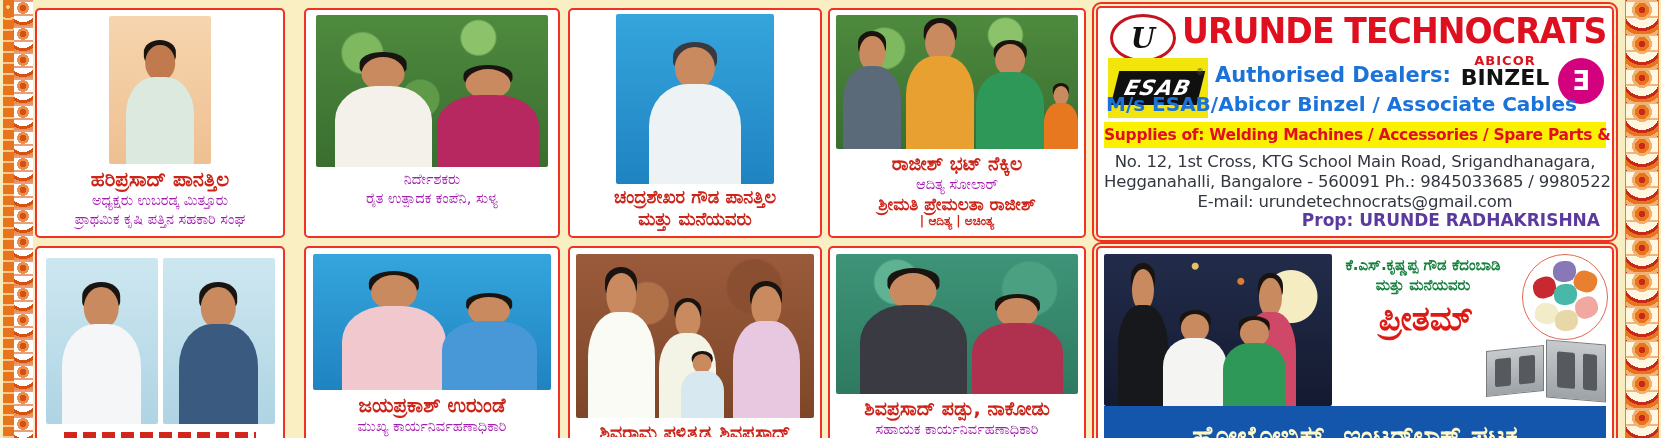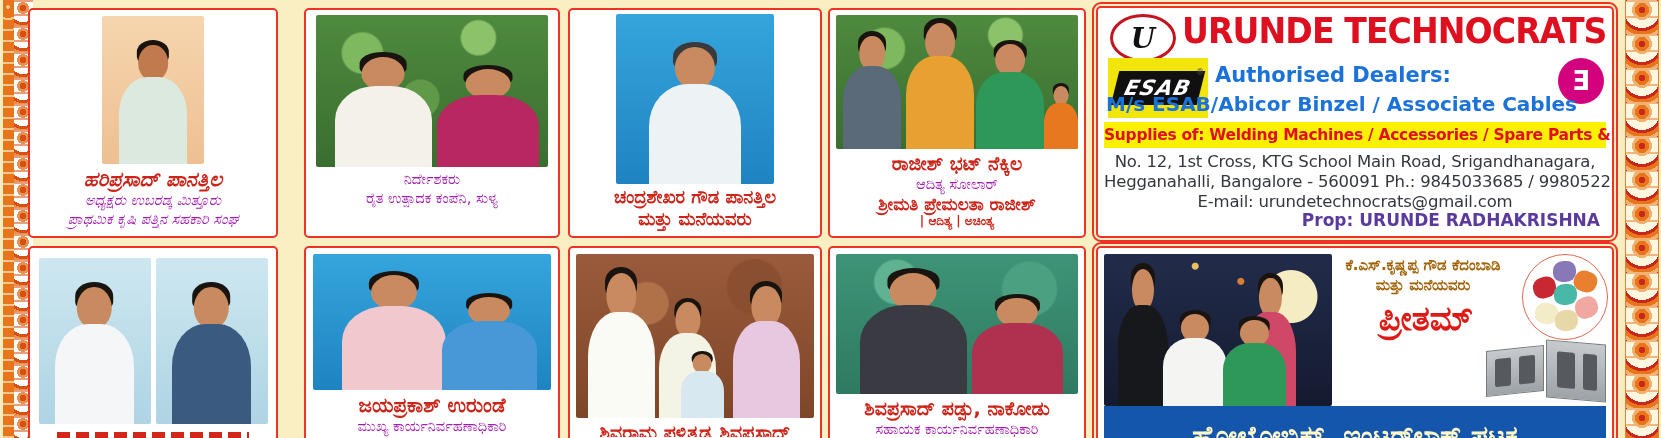--- a/index.html
+++ b/index.html
@@ -24,21 +24,21 @@
       repeating-radial-gradient(circle at 16px 10px,#C8281C 0 3px,#E8741C 3px 7px,#F0B070 7px 10px,rgba(0,0,0,0) 10px 18px),
       repeating-linear-gradient(180deg,rgba(232,116,28,.5) 0 2px,rgba(0,0,0,0) 2px 16px);
     background-size:32px 34px;border-left:1px solid #E08040;border-right:1px solid #E08040;}
 
   
   .card{position:absolute;background:#FFFFFF;border:2px solid #EF3224;border-radius:5px;
         overflow:hidden;text-align:center;}
   .dbl{outline:2px solid #EF3224;outline-offset:2px;}
   .r1{top:8px;height:226px;}
   .r2{top:246px;height:246px;}
-  .c1{left:28px;width:246px;font-style:italic;}
+  .c1{left:35px;width:246px;}
   .c2{left:304px;width:252px;}
   .c3{left:568px;width:250px;}
   .c4{left:828px;width:254px;}
   .cad{left:1096px;width:514px;}
   .tech{top:6px;height:228px;}
 
   .name{color:#CC2418;font-weight:bold;white-space:nowrap;line-height:1.2;}
   .sub{color:#a21caf;line-height:1.32;font-weight:500;white-space:nowrap;}
   .fs20{font-size:20px;} .fs19{font-size:19px;} .fs18{font-size:18px;} .fs17{font-size:17px;}
   .fs16{font-size:12px;} .fs14{font-size:14.5px;}
@@ -99,21 +99,21 @@
   .t-dealers{left:8px;top:84px;width:470px;color:#1B72D8;font-weight:700;font-size:20px;
     text-align:center;white-space:nowrap;}
   .t-supplies{left:6px;right:6px;top:114px;background:#FBF000;color:#E01020;font-weight:700;
     font-size:15.5px;letter-spacing:-.3px;text-align:center;padding:4px 0;white-space:nowrap;}
   .t-addr{left:6px;right:6px;text-align:center;color:#33373F;font-size:16.5px;
     letter-spacing:-.2px;white-space:nowrap;}
   .t-prop{right:12px;top:202px;color:#5B3A9E;font-weight:800;font-size:17px;text-align:center;}
 
   
   .p-photo{position:absolute;left:6px;top:6px;width:228px;height:152px;margin:0;}
-  .p-cap{position:absolute;left:232px;right:96px;text-align:center;color:#a16207;
+  .p-cap{position:absolute;left:232px;right:96px;text-align:center;color:#15803d;
     font-weight:bold;font-size:15px;white-space:nowrap;}
   .p-brand{position:absolute;left:238px;width:180px;text-align:center;color:#DE1A14;
     font-weight:800;white-space:nowrap;}
   .paver-logo{position:absolute;left:424px;top:6px;width:84px;height:84px;border-radius:50%;
     background:#FFF;border:1px solid #E06A50;}
   .pv{position:absolute;width:23px;height:21px;border-radius:45% 40% 45% 40%;}
   .blocks{position:absolute;left:386px;top:92px;width:124px;height:66px;}
   .blk{position:absolute;background:linear-gradient(#C6CACD,#9EA3A7);border:1px solid #787C80;}
   .blk i{position:absolute;background:#565A5E;border-radius:2px;}
   .p-strip{position:absolute;left:6px;right:6px;top:158px;height:88px;background:#1456AC;
@@ -206,20 +206,24 @@
   <div class="card cad tech dbl">
     <div class="t-item u-logo">
         <span>U</span>
       </div>
     <div class="t-item t-brand">URUNDE TECHNOCRATS</div>
     <div class="t-item esab-box">
       <span class="esab-band">ESAB</span>
       <span class="esab-reg">®</span>
     </div>
     <div class="t-item t-auth">Authorised Dealers:</div>
+    <div class="t-item t-abicor">
+      <span class="abicor-txt">ABICOR</span>
+      <span class="binzel-txt">BINZEL</span>
+    </div>
     <div class="t-item binzel-circle">
         <span>Ǝ</span>
       </div>
     <div class="t-item t-dealers">M/s ESAB/Abicor Binzel / Associate Cables</div>
     <div class="t-item t-supplies">Supplies of: Welding Machines / Accessories / Spare Parts &amp;  Service</div>
     <div class="t-item t-addr" style="top:144px;">No. 12, 1st Cross, KTG School Main Road, Srigandhanagara,</div>
     <div class="t-item t-addr" style="top:164px;">Hegganahalli, Bangalore - 560091 Ph.: 9845033685 / 9980522745</div>
     <div class="t-item t-addr" style="top:184px;">E-mail: urundetechnocrats@gmail.com</div>
     <div class="t-item t-prop">Prop: URUNDE RADHAKRISHNA</div>
   </div>

